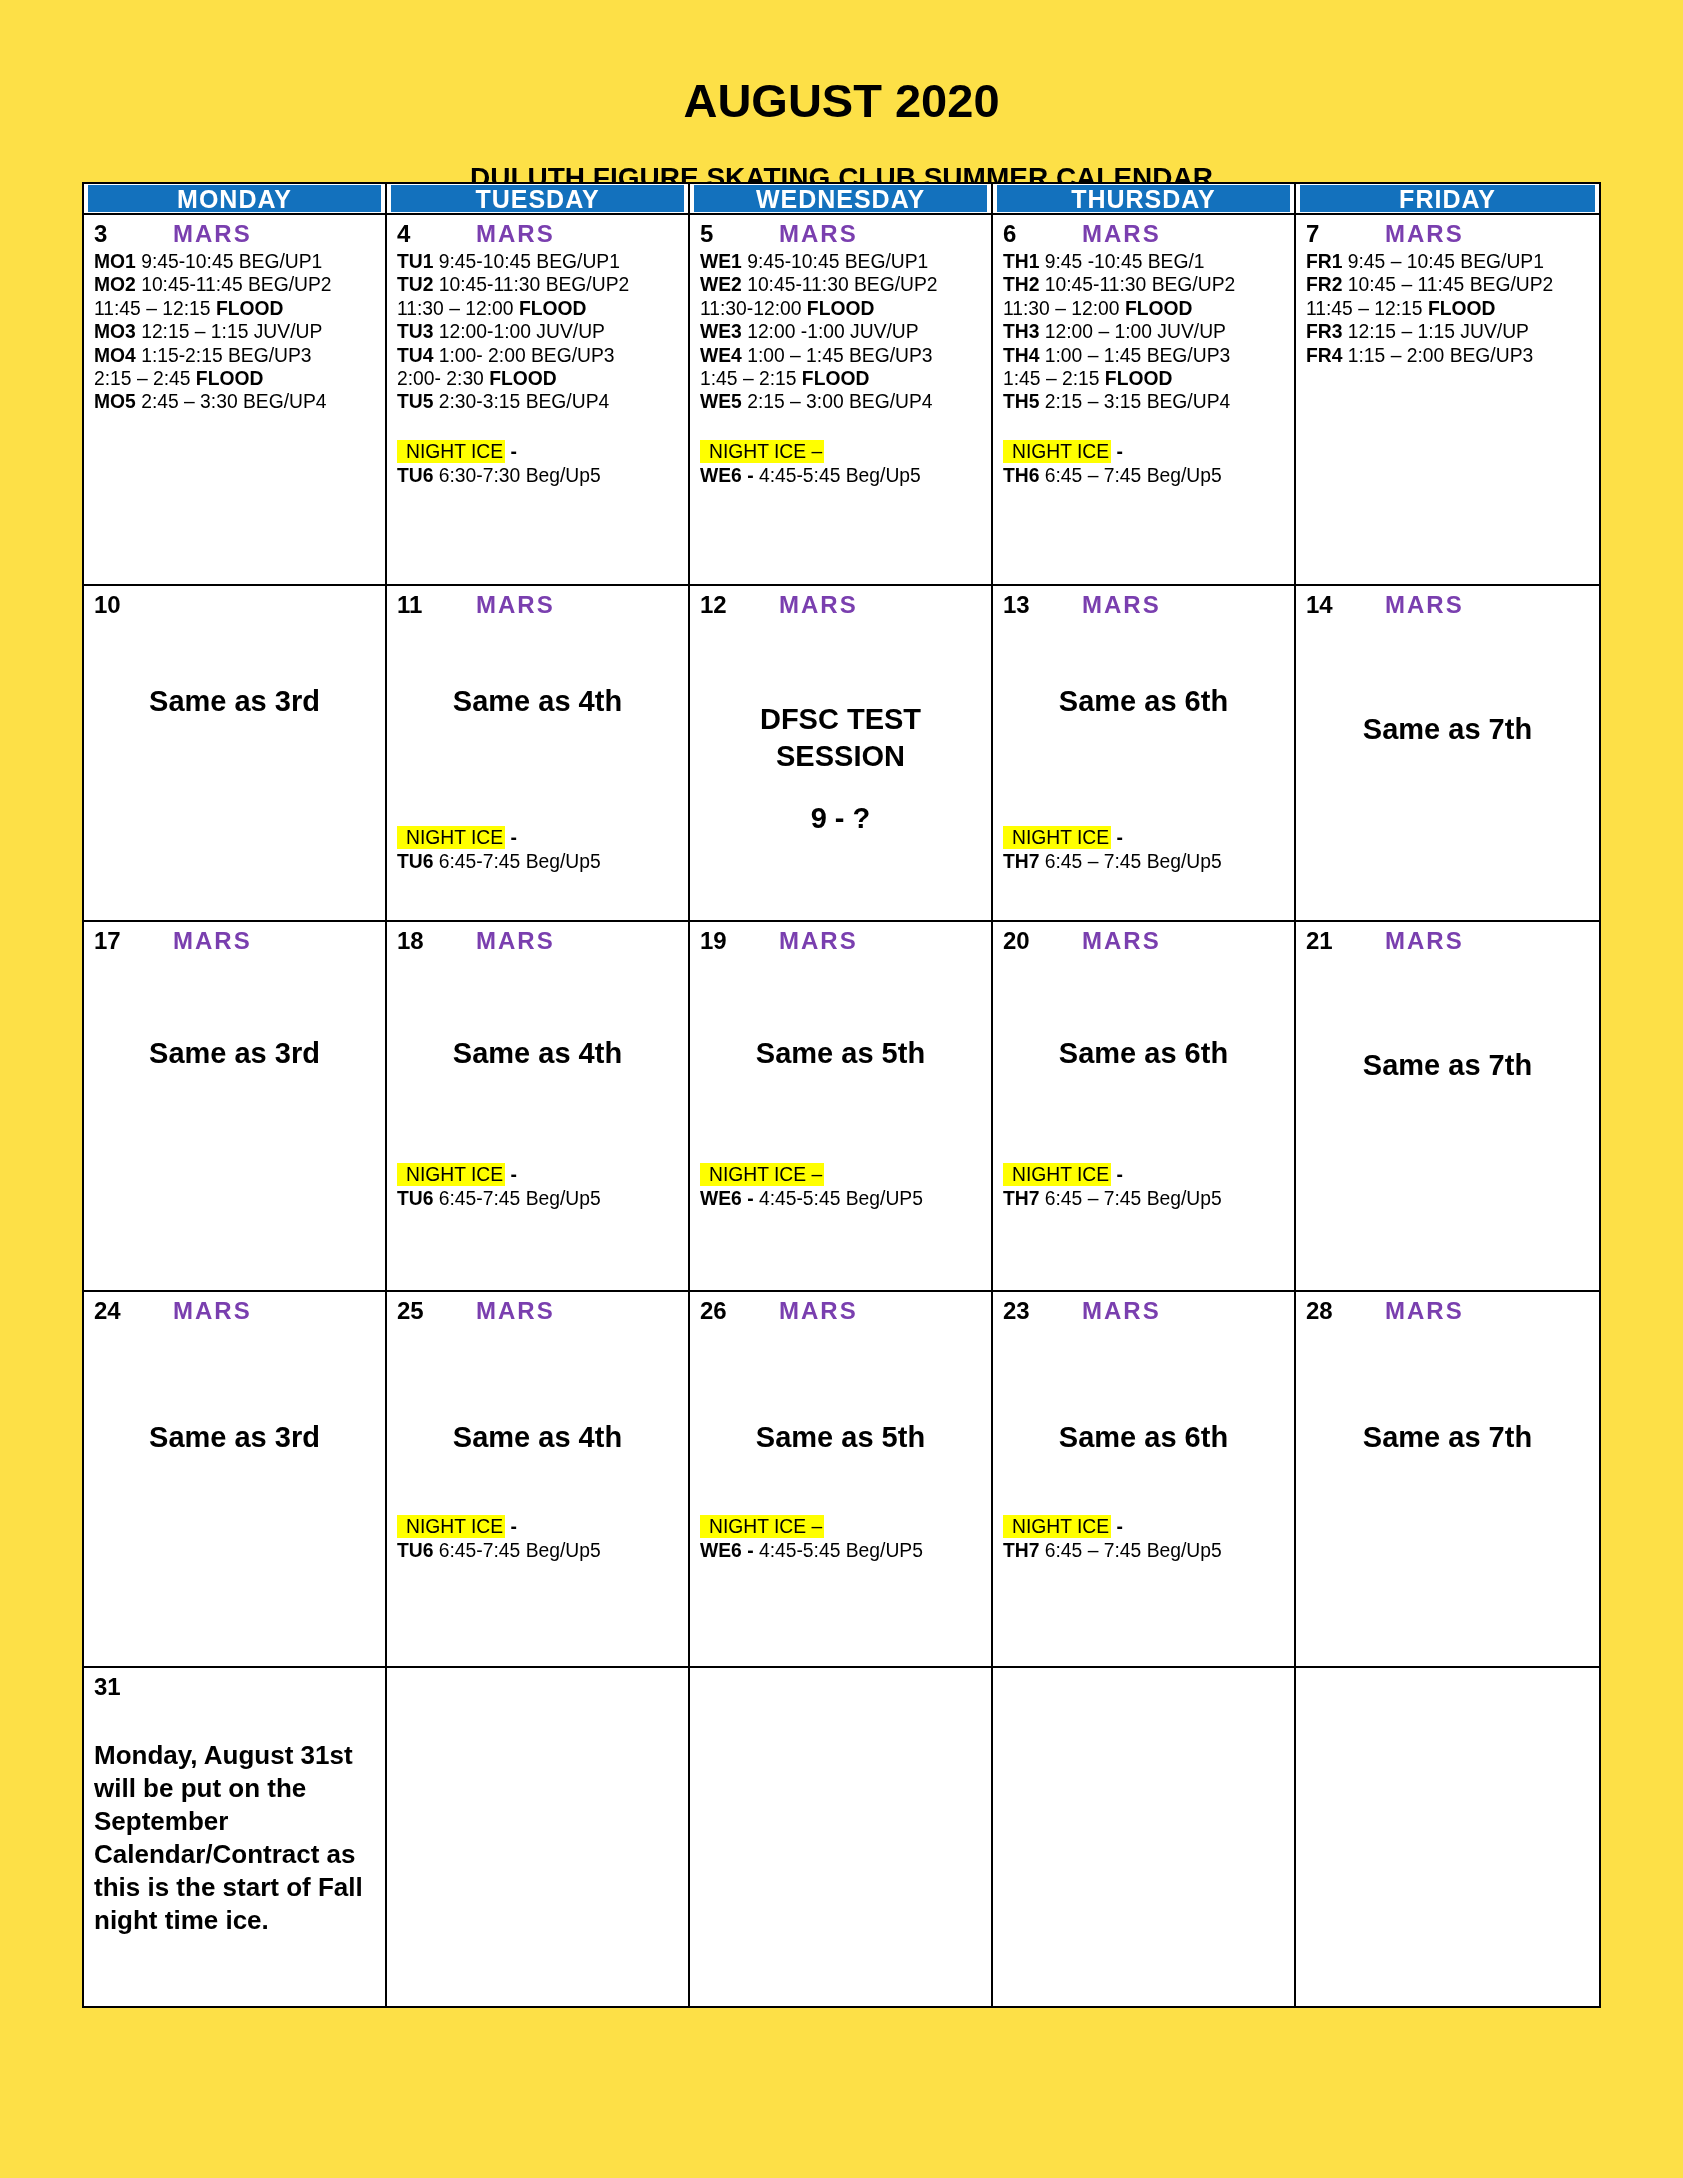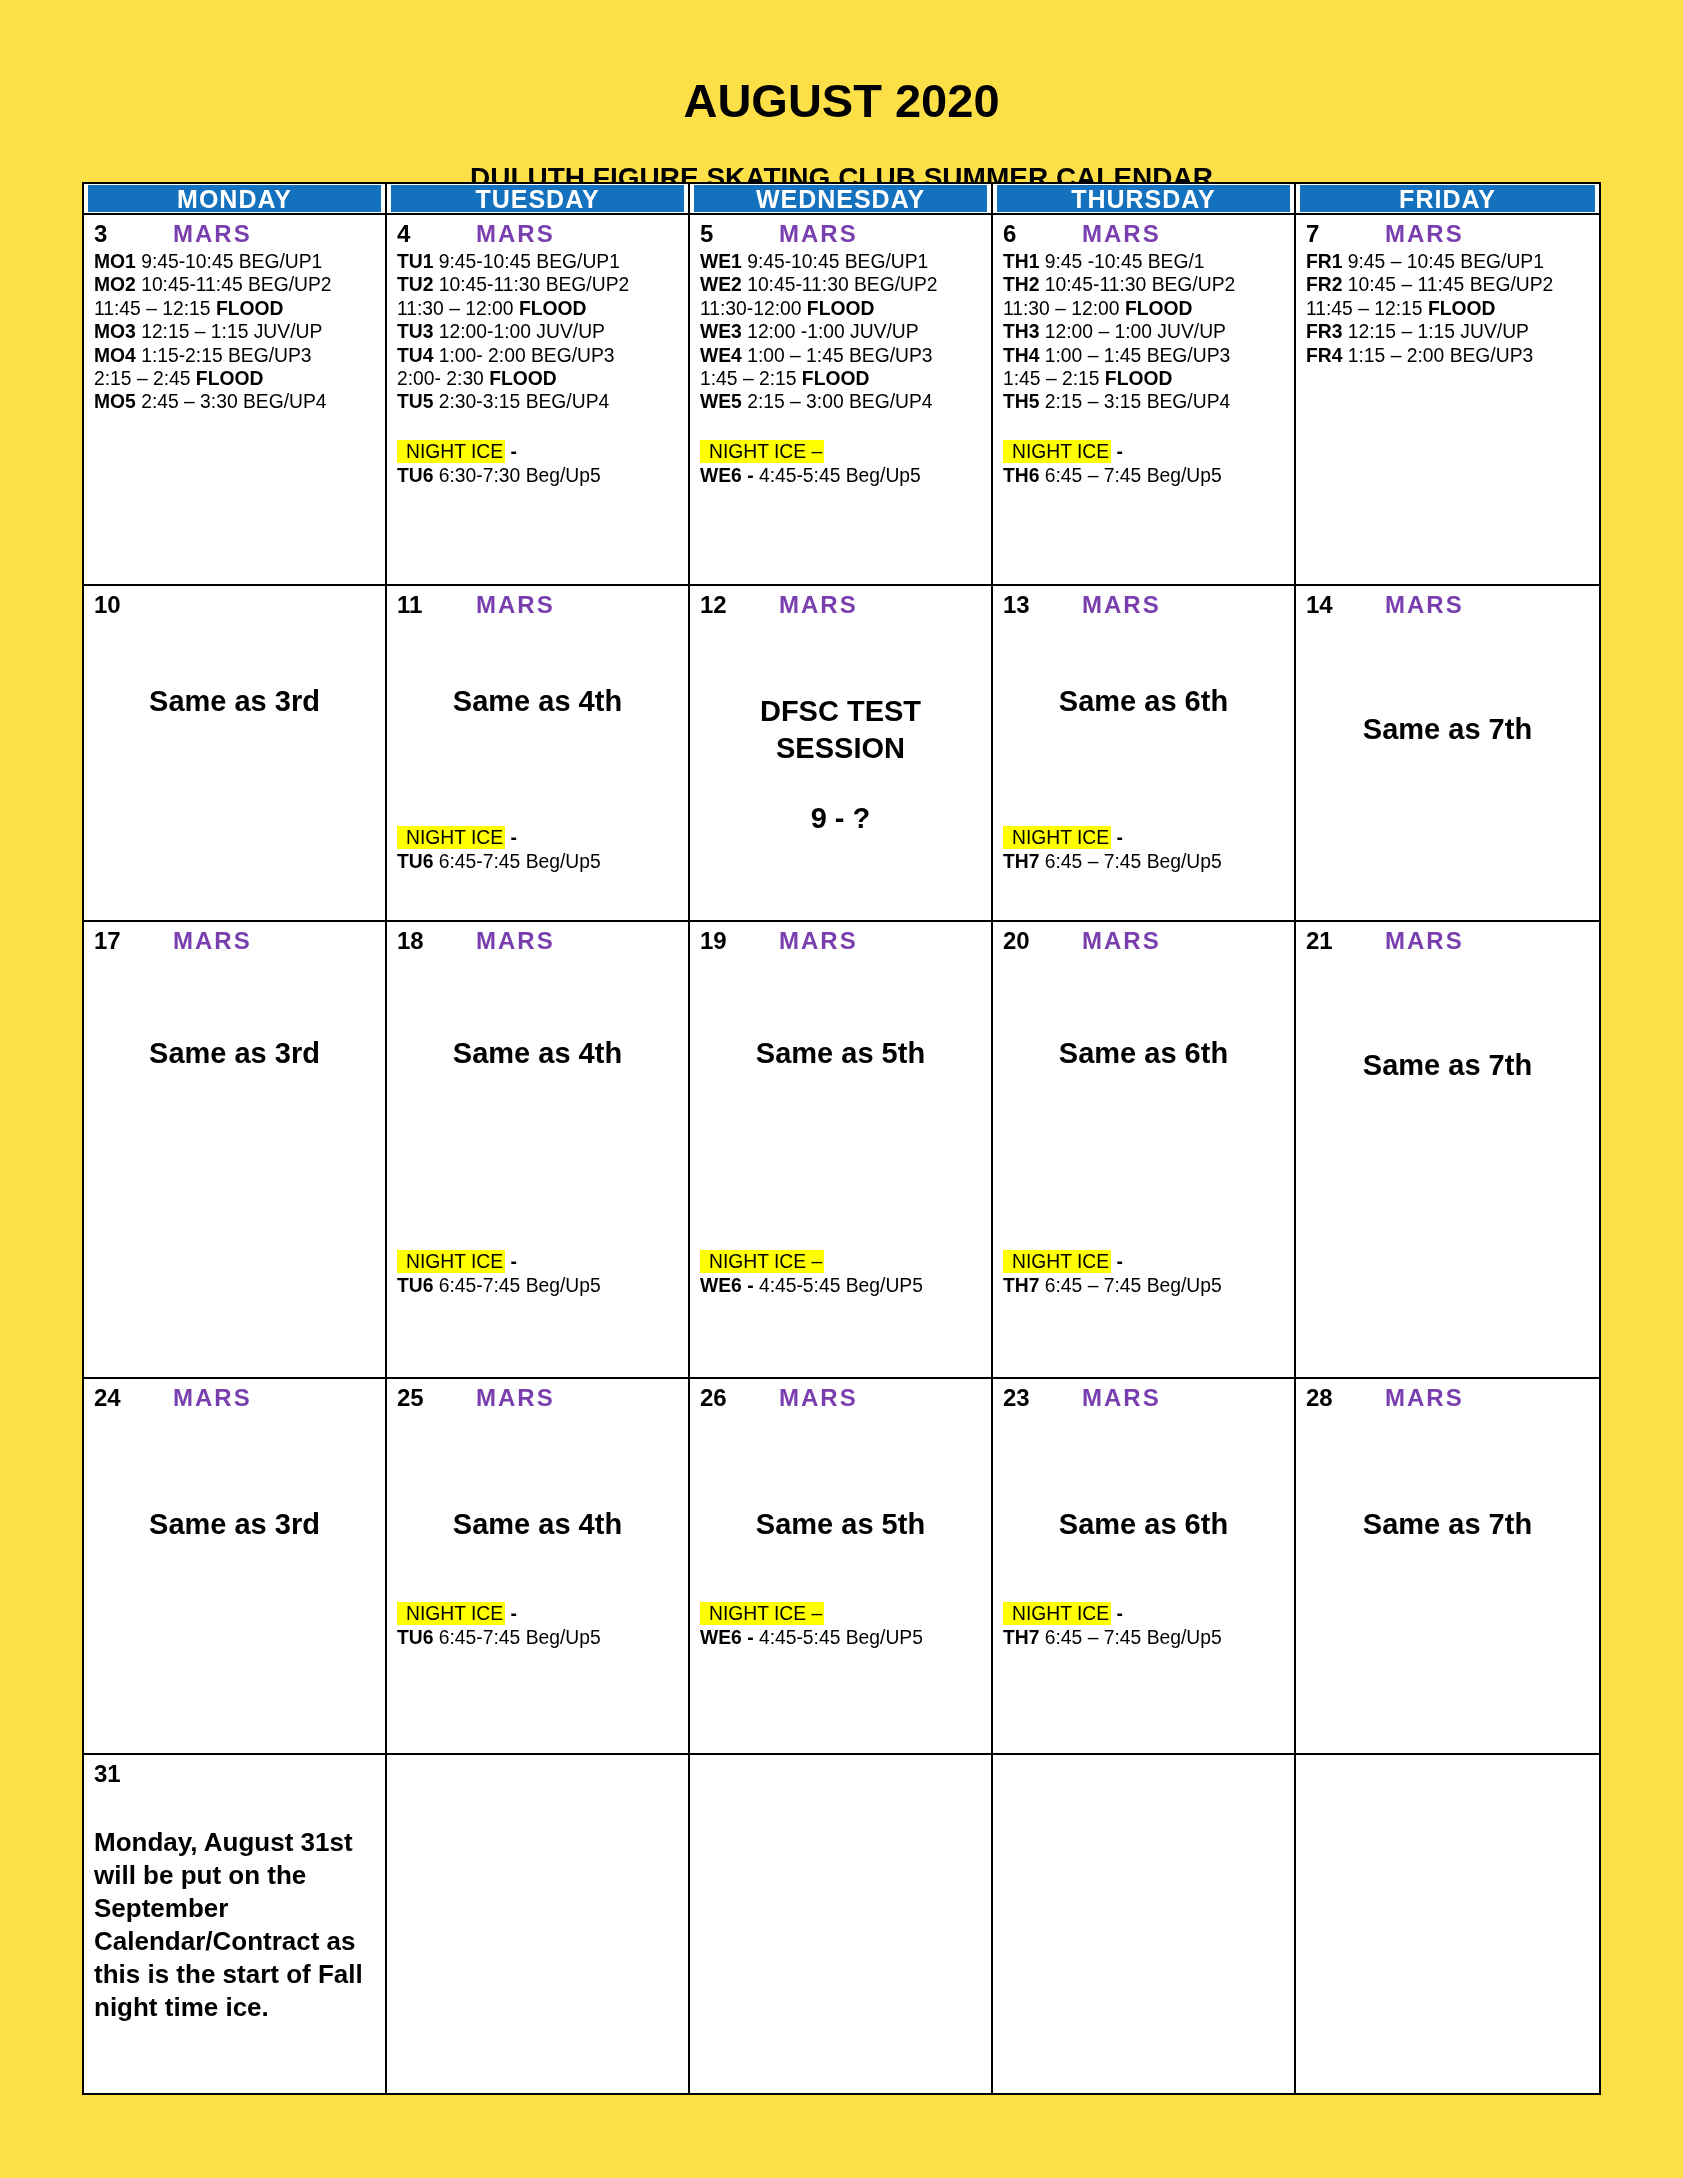--- a/index.html
+++ b/index.html
@@ -41,21 +41,21 @@
   .row2 .nightice { bottom:79px; }
   .row3 .nightice { bottom:103px; }
 
   .sameas { position:absolute; left:0; width:100%; text-align:center; font-size:29px; font-weight:bold; }
   .row1 .sameas { top:99px; }
   .row2 .sameas { top:115px; }
   .row3 .sameas { top:129px; }
   .row1 .cell:nth-child(5) .sameas { top:127px; }
   .row2 .cell:nth-child(5) .sameas { top:127px; }
 
-  .dfsc { position:absolute; top:107px; left:50%; transform:translateX(-50%); width:228px;
+  .dfsc { position:absolute; top:115px; left:50%; transform:translateX(-50%); width:228px;
           text-align:center; font-size:29px; font-weight:bold; line-height:37px; }
   .qtime { position:absolute; top:216px; left:0; width:100%; text-align:center; font-size:29px; font-weight:bold; }
 
   .note { margin-top:38px; width:283px; font-size:26px; font-weight:bold; line-height:33px; }
 </style>
 </head>
 <body>
 
 <div class="page">
   <div class="title">AUGUST 2020</div>
@@ -150,21 +150,21 @@
           <div class="nightice"><div class="ni-head"><span class="ni-label">NIGHT ICE</span><span class="ni-sep"> -</span></div><div class="ni-line"><span class="b">TH7</span><span> 6:45 – 7:45 Beg/Up5</span></div></div>
         </div>
         <div class="cell">
           <div class="day-line">
             <span class="day-num">14</span>
             <span class="mars">MARS</span>
           </div>
           <div class="sameas">Same as 7th</div>
         </div>
       </div>
-      <div class="week-row row2" style="height: 457px; border-radius: 15px;">
+      <div class="week-row row2" style="height: 370px; border-radius: 15px;">
         <div class="cell">
           <div class="day-line">
             <span class="day-num">17</span>
             <span class="mars">MARS</span>
           </div>
           <div class="sameas">Same as 3rd</div>
         </div>
         <div class="cell">
           <div class="day-line">
             <span class="day-num">18</span>

